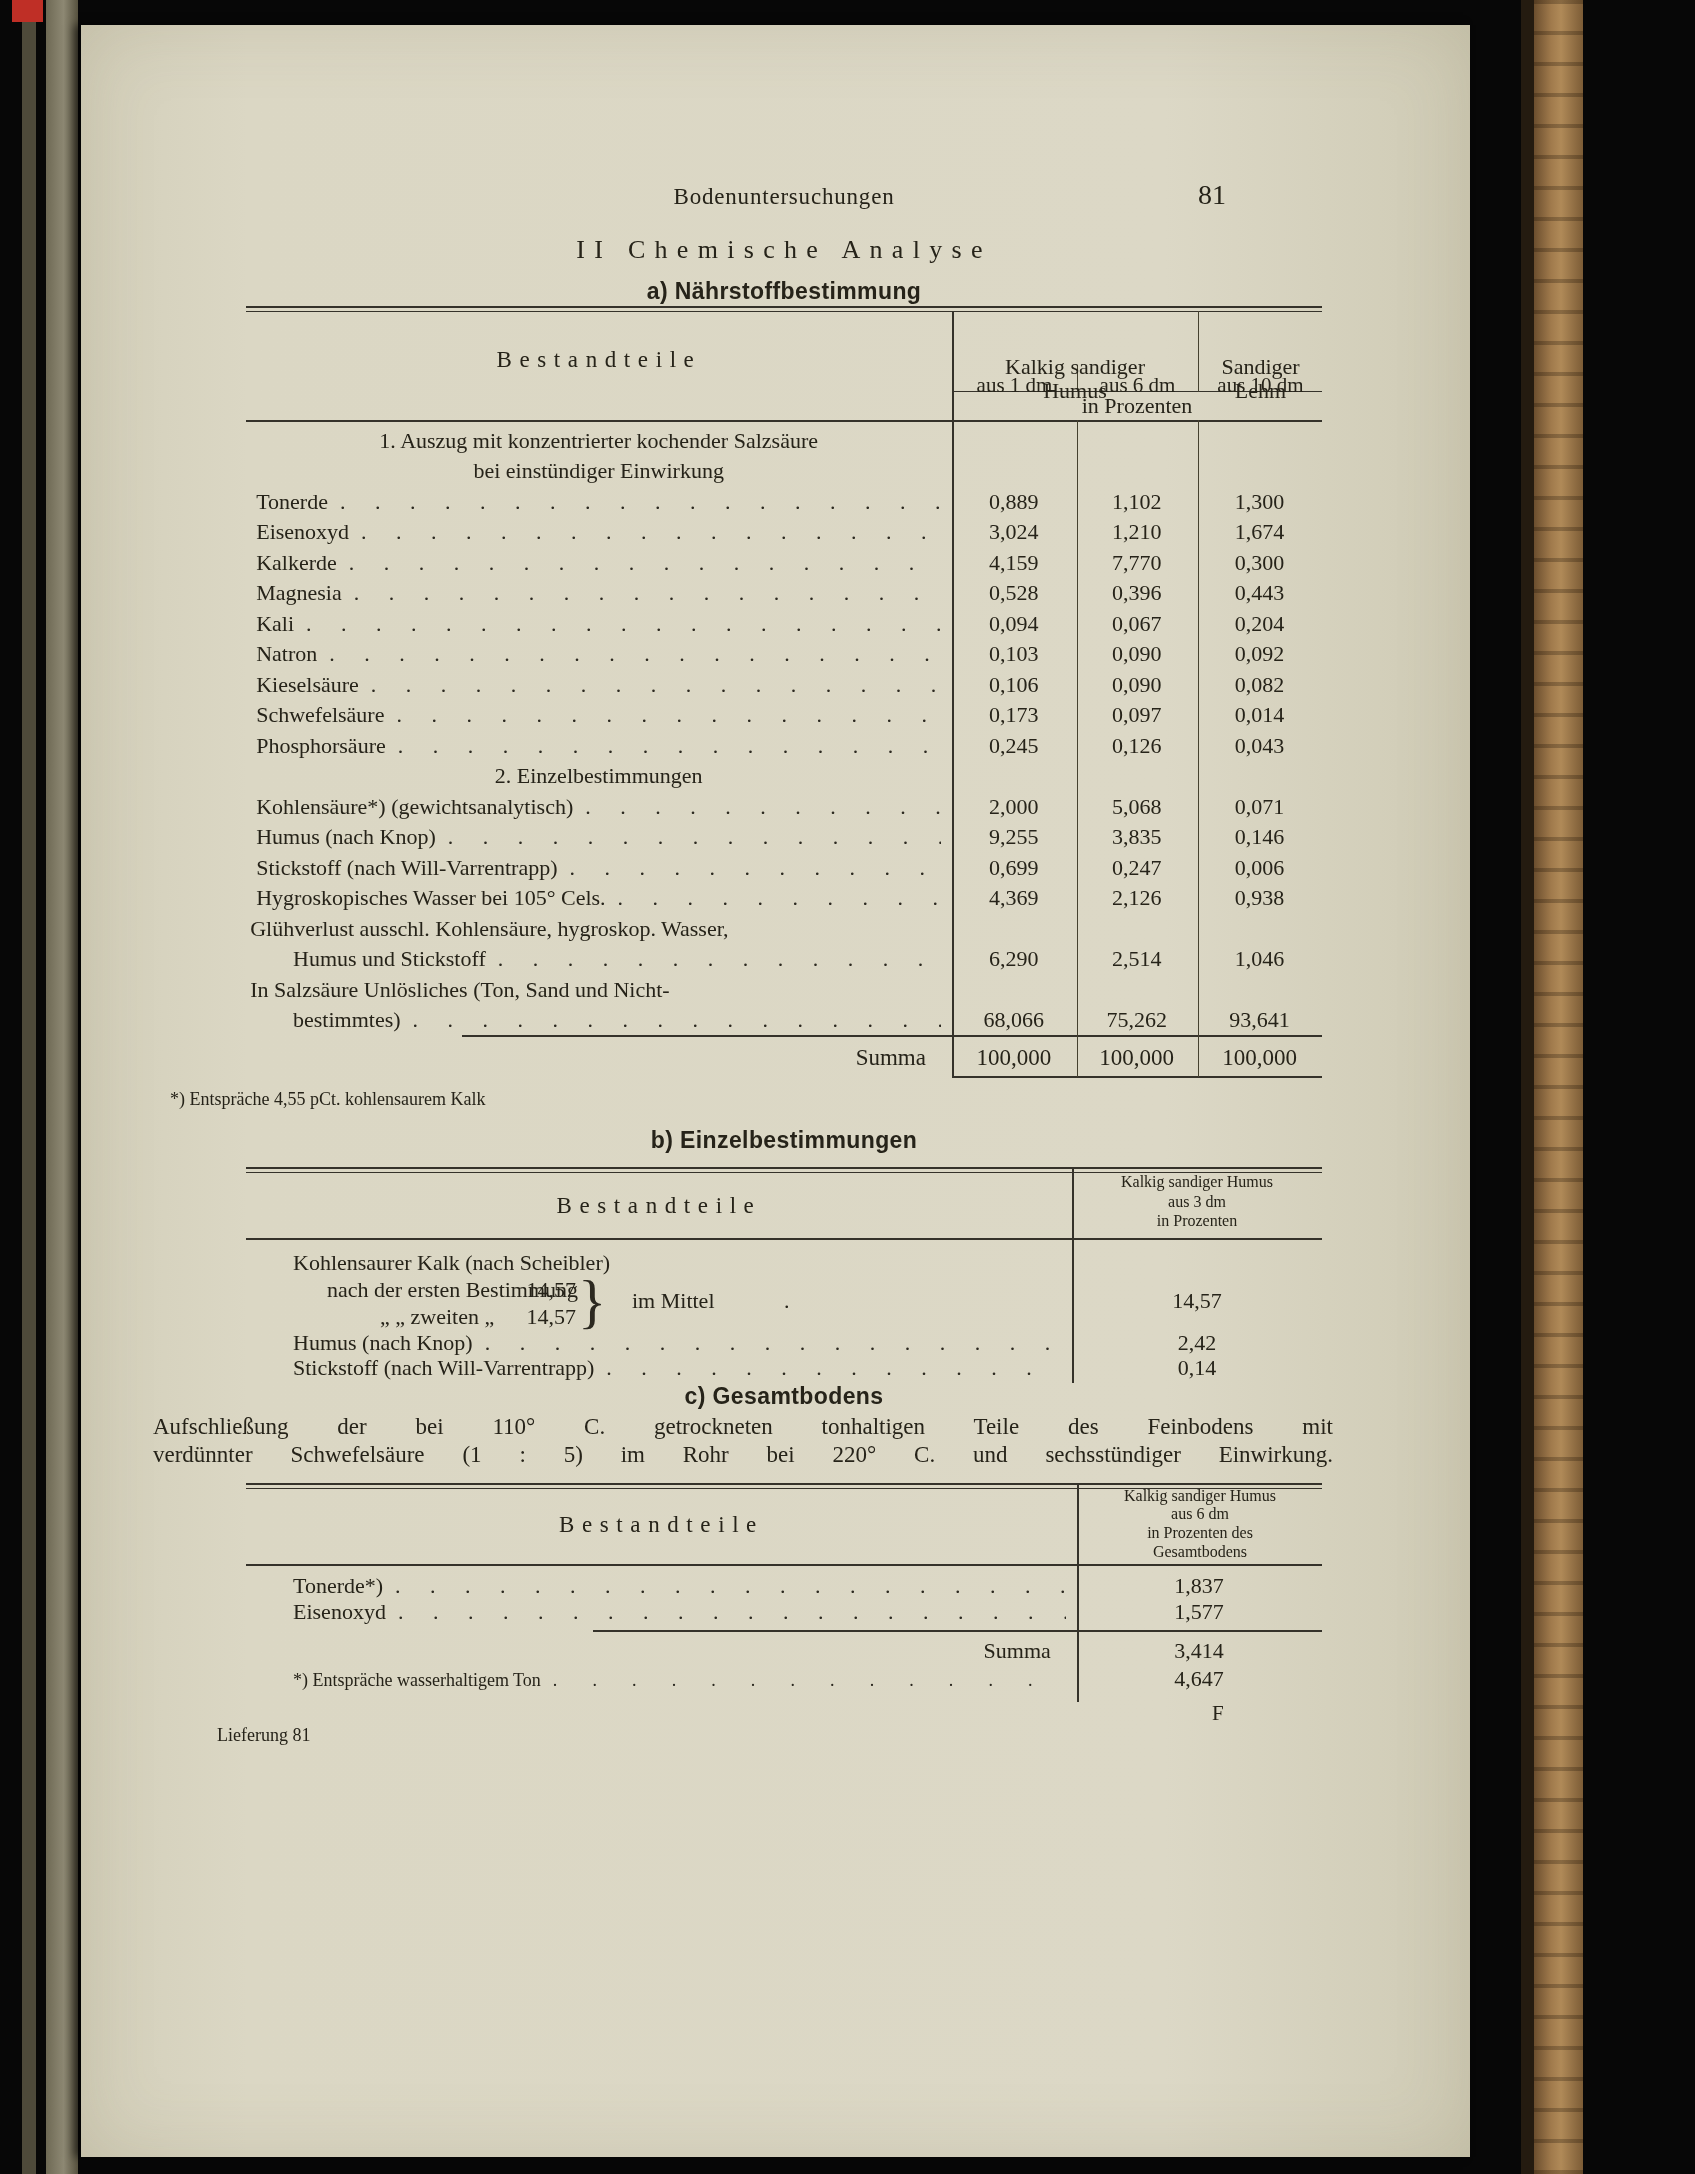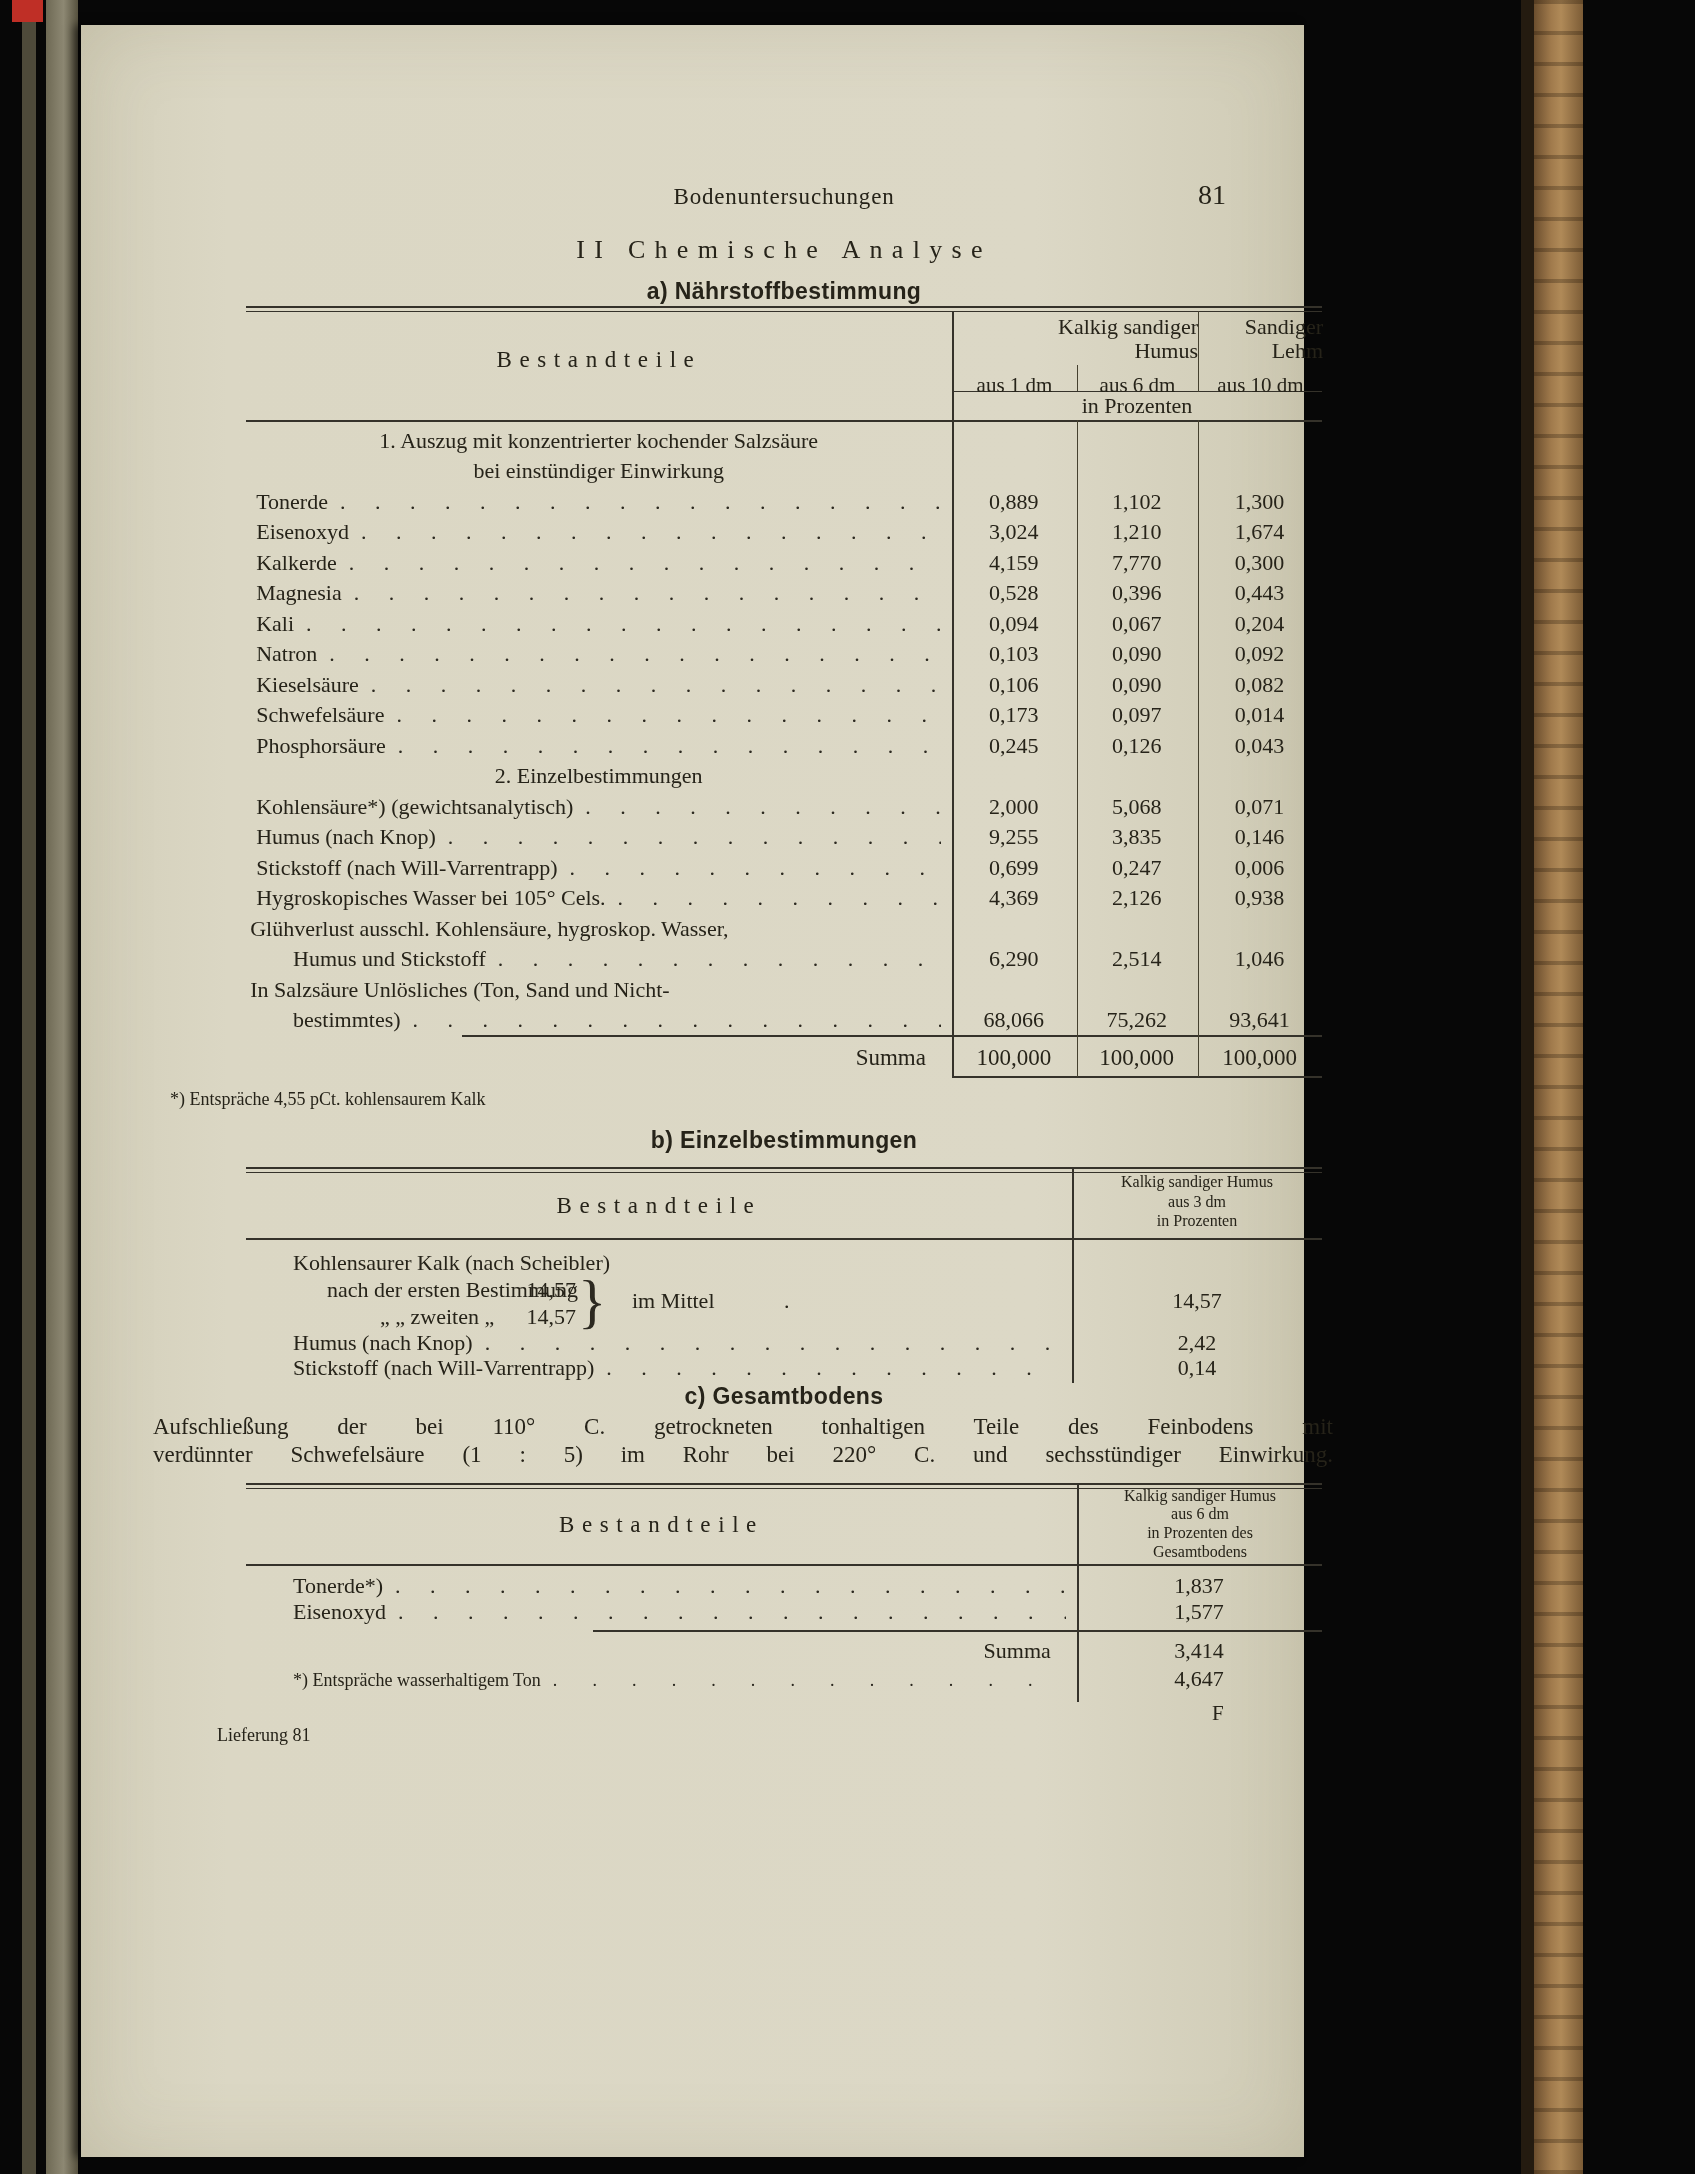--- a/index.html
+++ b/index.html
@@ -10,38 +10,38 @@
   .edge-strip-b{position:absolute;left:46px;top:0;width:32px;height:2175px;
                 background:linear-gradient(90deg,#6e6954,#8d8873 55%,#57523f);}
   .red-mark{position:absolute;left:12px;top:0;width:30.5px;height:22px;background:#bf2f26;}
   .spine{position:absolute;left:1534px;top:0;width:49px;height:2175px;
          background:linear-gradient(90deg,#6b4e2e,#a07a4c 35%,#b08a58 55%,#7c5c36);
   }
   .spine:after{content:"";position:absolute;inset:0;
          background:repeating-linear-gradient(180deg,rgba(20,10,0,.25) 0 4.2px,rgba(0,0,0,0) 4.2px 31px);}
   .spine-gap{position:absolute;left:1521px;top:0;width:12.7px;height:2175px;background:#241b10;}
   
-  .page{position:absolute;left:81px;top:25.4px;width:1223px;height:2132px;
+  .page{position:absolute;left:81px;top:25.4px;width:1389px;height:2132px;
         background:linear-gradient(90deg,#d3cfba,#dbd7c4 12%,#dcd8c6 78%,#cfcbb5);
         box-shadow:-6.8px 0 8.5px rgba(0,0,0,.55), inset 0 0 76px rgba(120,110,80,.18);}
   .abs{position:absolute;}
   
   .running-title{left:165px;top:159px;width:1076px;text-align:center;font-size:23px;letter-spacing:0.8px;}
   .page-number{left:1117px;top:154px;font-size:28px;}
   .chapter-title{left:165px;top:210px;width:1076px;text-align:center;font-size:26px;letter-spacing:9.3px;}
   .sec-head{font-family:"Liberation Sans","DejaVu Sans",sans-serif;font-weight:bold;font-size:23px;letter-spacing:0.4px;}
   .sec-a{left:165px;top:253px;width:1076px;text-align:center;}
   .sec-b{left:165px;top:1102px;width:1076px;text-align:center;}
   .sec-c{left:165px;top:1358px;width:1076px;text-align:center;}
   
   .hline{position:absolute;background:#35322a;}
   .vline{position:absolute;background:#45412f;width:1.7px;}
   
   .table-a{left:165px;top:281px;width:1076px;height:773px;font-size:22px;}
-  .ta-g{position:absolute;text-align:right;line-height:24px;}
+  .ta-g{position:absolute;text-align:center;line-height:24px;margin-top:40px;}
   .ta-sub{position:absolute;text-align:center;font-size:21px;margin-top:8px;}
   .ta-bestand{position:absolute;left:0;top:41px;width:706px;text-align:center;letter-spacing:7.6px;font-size:23px;}
   .ta-units{position:absolute;left:706px;top:87px;width:370px;text-align:center;font-size:22px;}
   #ta-body{position:absolute;left:0;top:119px;width:1076px;}
   .ta-row{display:flex;height:30.5px;align-items:center;}
   .ta-labelzone{width:706px;display:flex;align-items:baseline;overflow:hidden;padding-left:10.2px;box-sizing:border-box;white-space:nowrap;}
   .ta-row.sec .ta-labelzone{justify-content:center;padding:0;}
   .ta-labelzone.firstml{padding-left:4.2px;}
   .ta-labelzone.cont{padding-left:47px;}
   .leader{flex:1 1 auto;overflow:hidden;white-space:nowrap;letter-spacing:12px;margin:0 10.2px 0 12px;color:#2c2920;}

